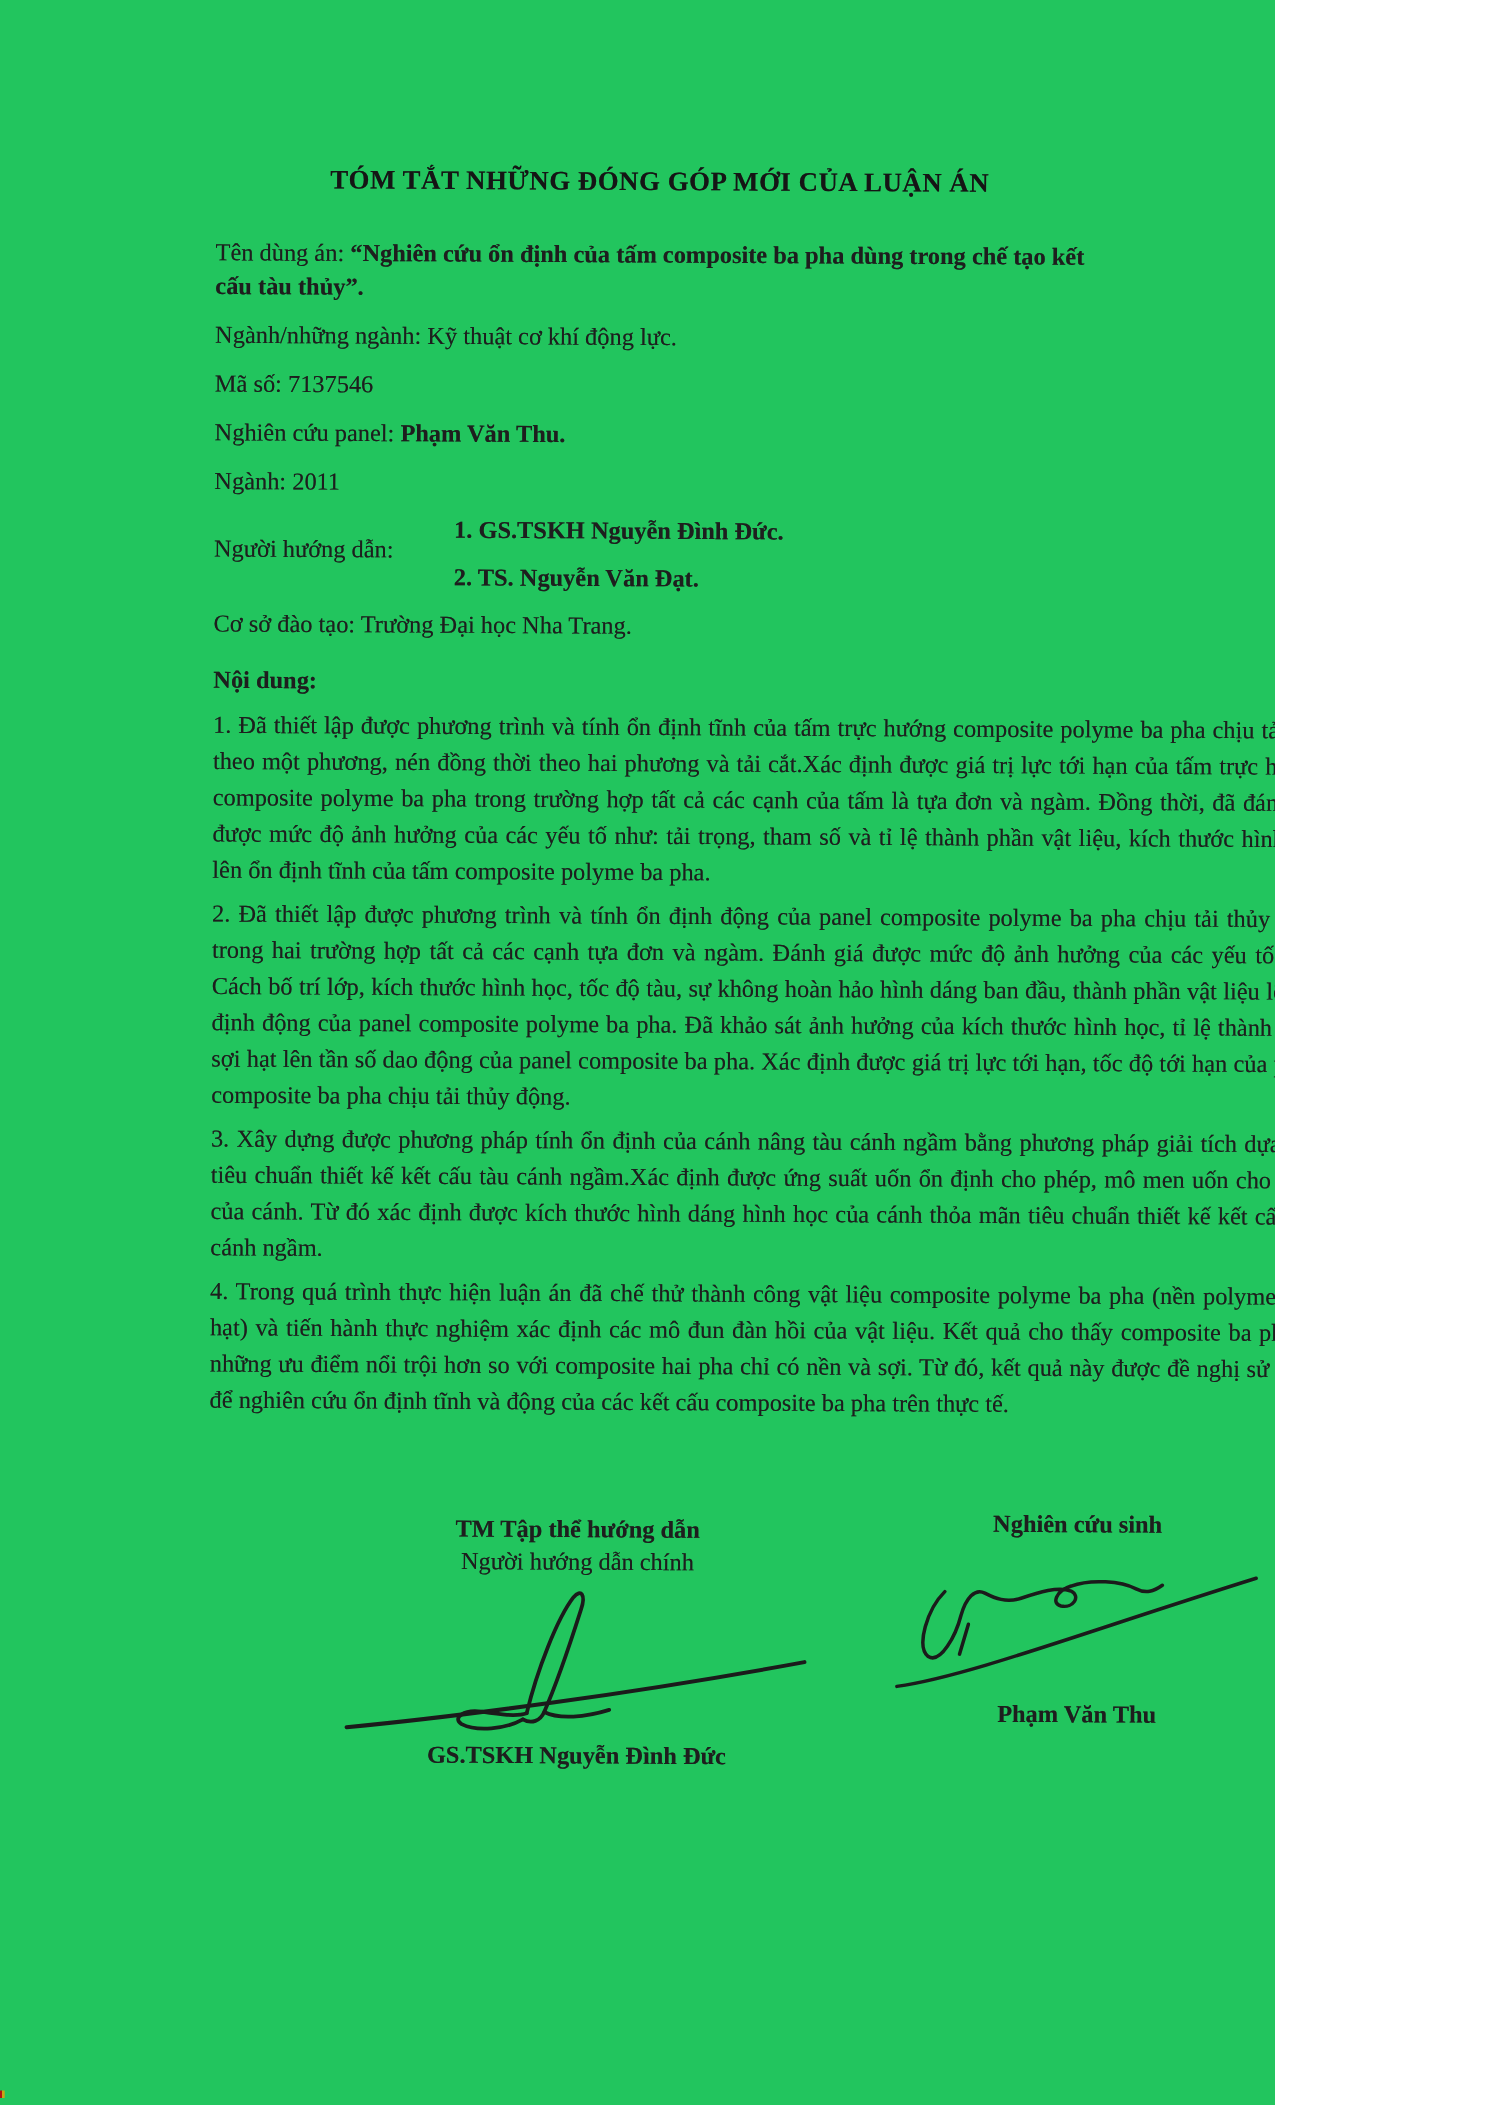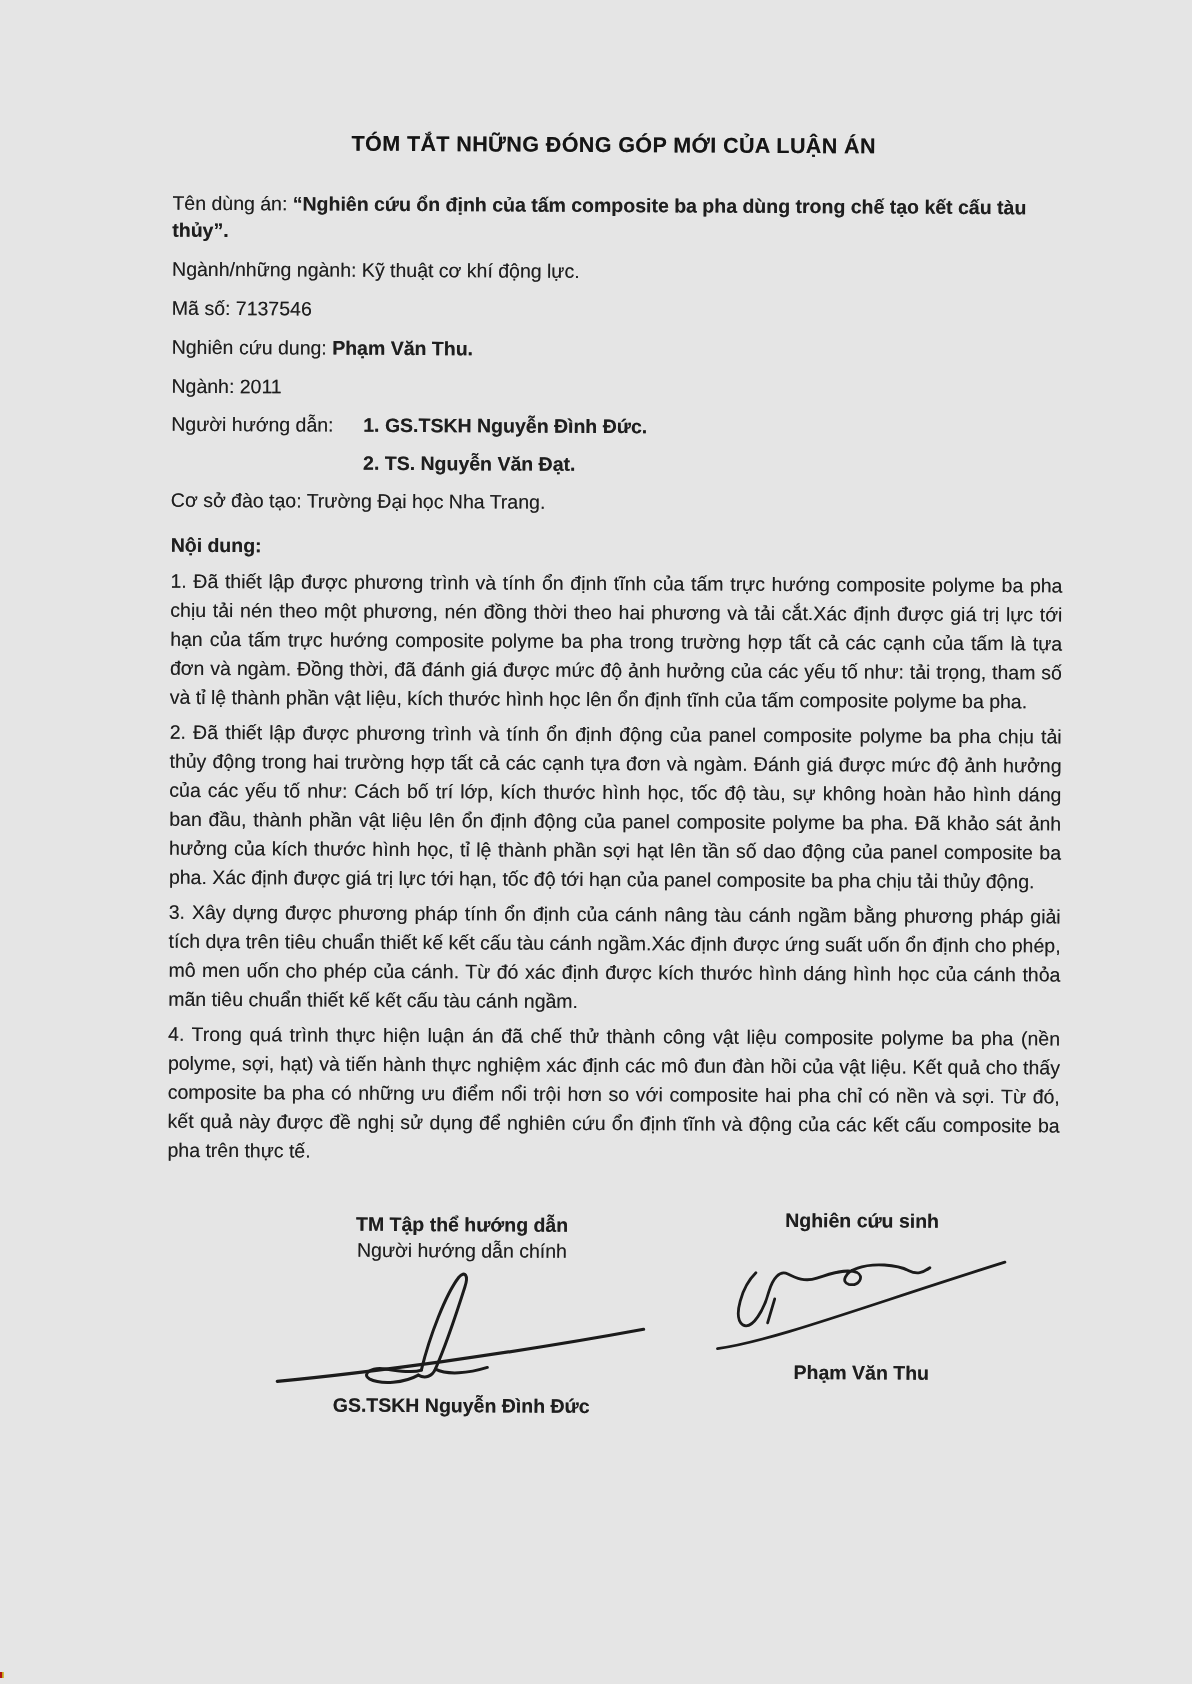--- a/index.html
+++ b/index.html
@@ -1,21 +1,21 @@
 <!DOCTYPE html>
 <html><head>
 <meta charset="utf-8">
 <style>
   html,body{margin:0;padding:0;background:#ffffff;}
   .page{
     position:relative;
-    width:1192px;height:1684px;
-    background:#e5e5e5;
+    width:1020px;height:1684px;
+    background:#22c55e;
     overflow:hidden;
-    font-family:Liberation Sans, sans-serif;
+    font-family:Liberation Serif, serif;
     color:#1e1e1e;
   }
   .sheet{
     position:absolute;inset:0;
     transform:rotate(0.3deg);
     transform-origin:50% 40%;
     text-shadow:0 0 0.5px rgba(25,25,25,0.55);
   }
   .doc-title{
     margin:133px 120px 0 150px;
@@ -28,21 +28,21 @@
   .meta{
     margin:34px 130px 0 170px;
     font-size:19.5px;
   }
   .field{
     margin-bottom:12px;
     line-height:1.38;
   }
   .fvalue.bold, .flabel.boldlbl{font-weight:bold;}
   .supervisors{display:flex;}
-  .supervisors .flabel{width:192px;flex:0 0 192px;}
+  .supervisors .flabel{width:192px;flex:0 0 192px;margin-top:16px;}
   .sup-col{display:flex;flex-direction:column;}
   .sup-col .fvalue{font-weight:bold;line-height:1.35;}
   .sup-col .fvalue + .fvalue{margin-top:11px;}
   .content-heading{
     margin:20px 130px 0 170px;
     font-size:19.5px;
     font-weight:bold;
   }
   .paras{
     margin:10px 130px 0 170px;
@@ -92,21 +92,21 @@
         <span class="flabel">Ngành/những ngành:</span>
         <span class="fvalue">Kỹ thuật cơ khí động lực.</span>
       </div>
 
       <div class="field">
         <span class="flabel">Mã số:</span>
         <span class="fvalue">7137546</span>
       </div>
 
       <div class="field">
-        <span class="flabel">Nghiên cứu dung:</span>
+        <span class="flabel">Nghiên cứu panel:</span>
         <span class="fvalue bold">Phạm Văn Thu.</span>
       </div>
 
       <div class="field">
         <span class="flabel">Ngành:</span>
         <span class="fvalue">2011</span>
       </div>
 
       <div class="field supervisors">
         <span class="flabel">Người hướng dẫn:</span>

